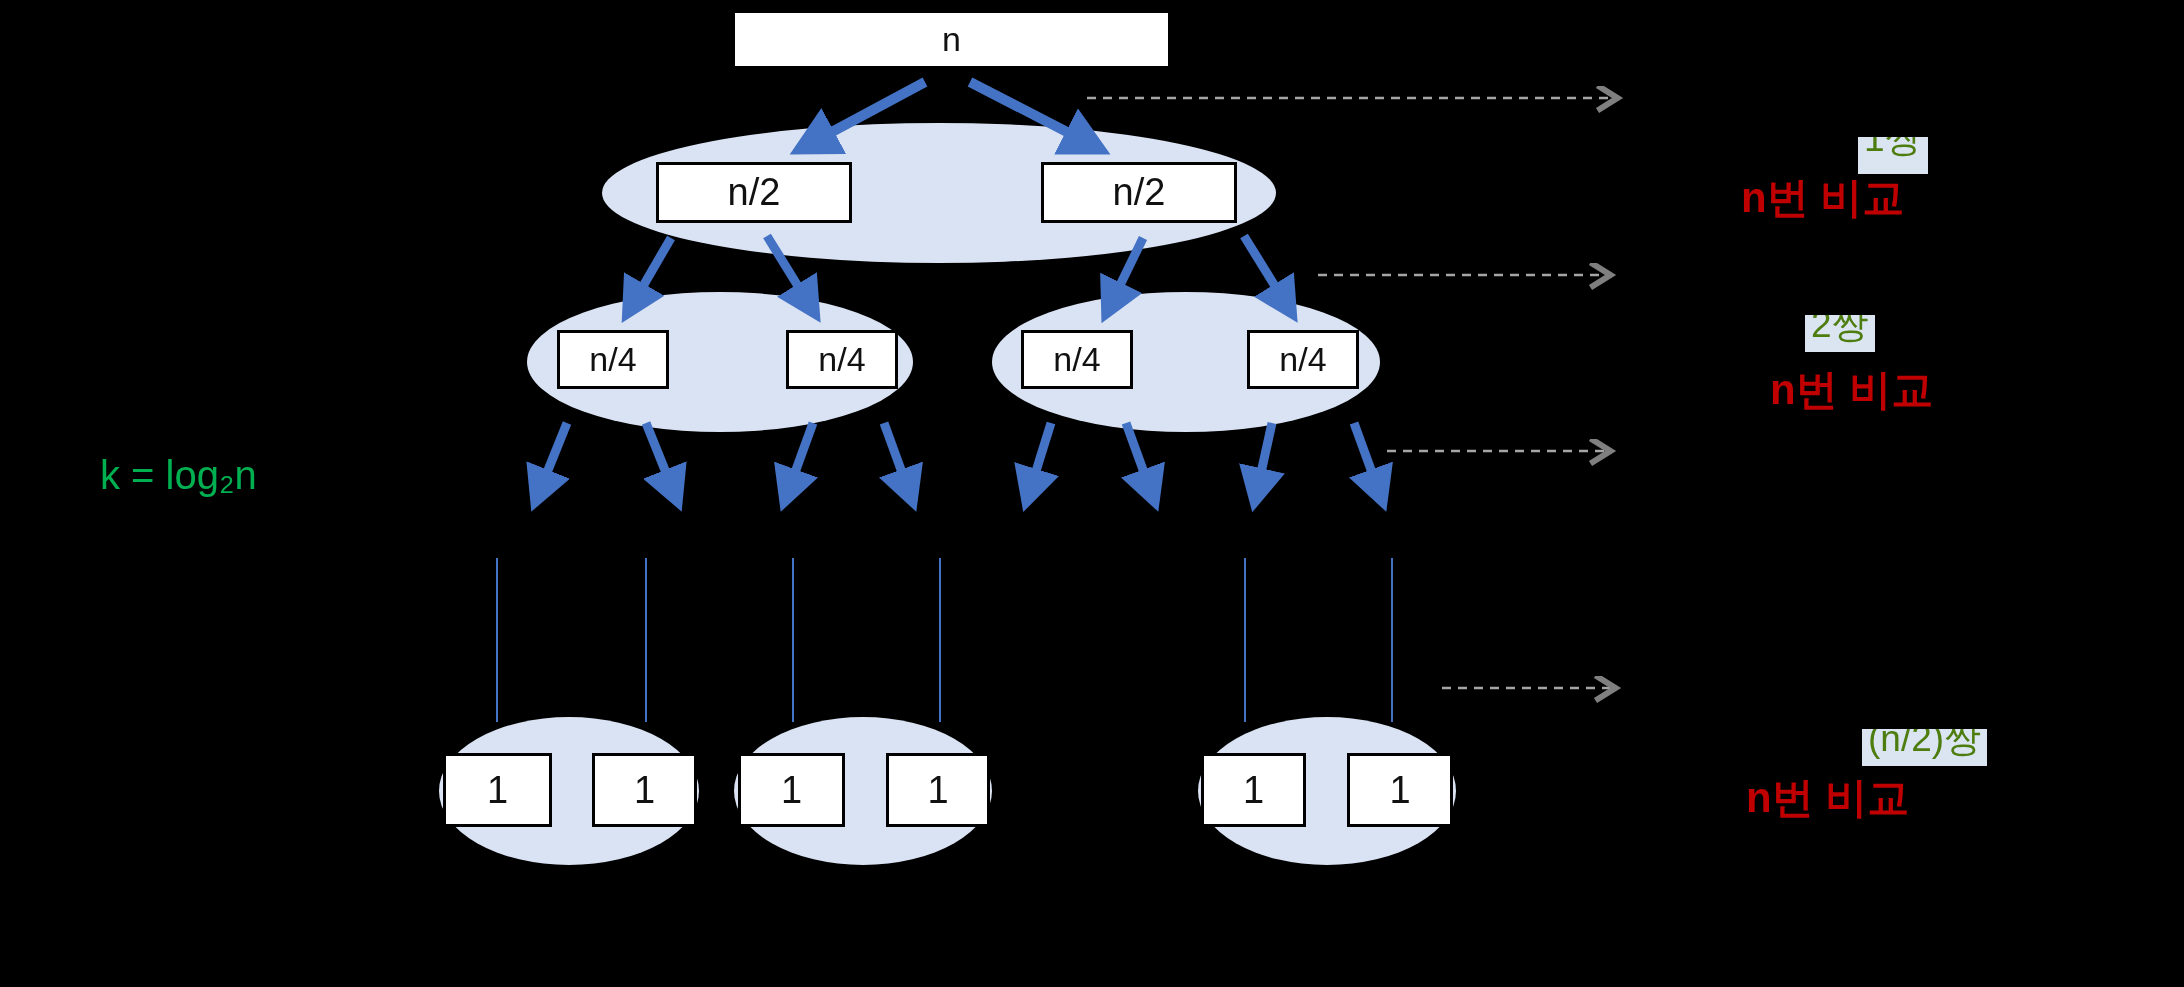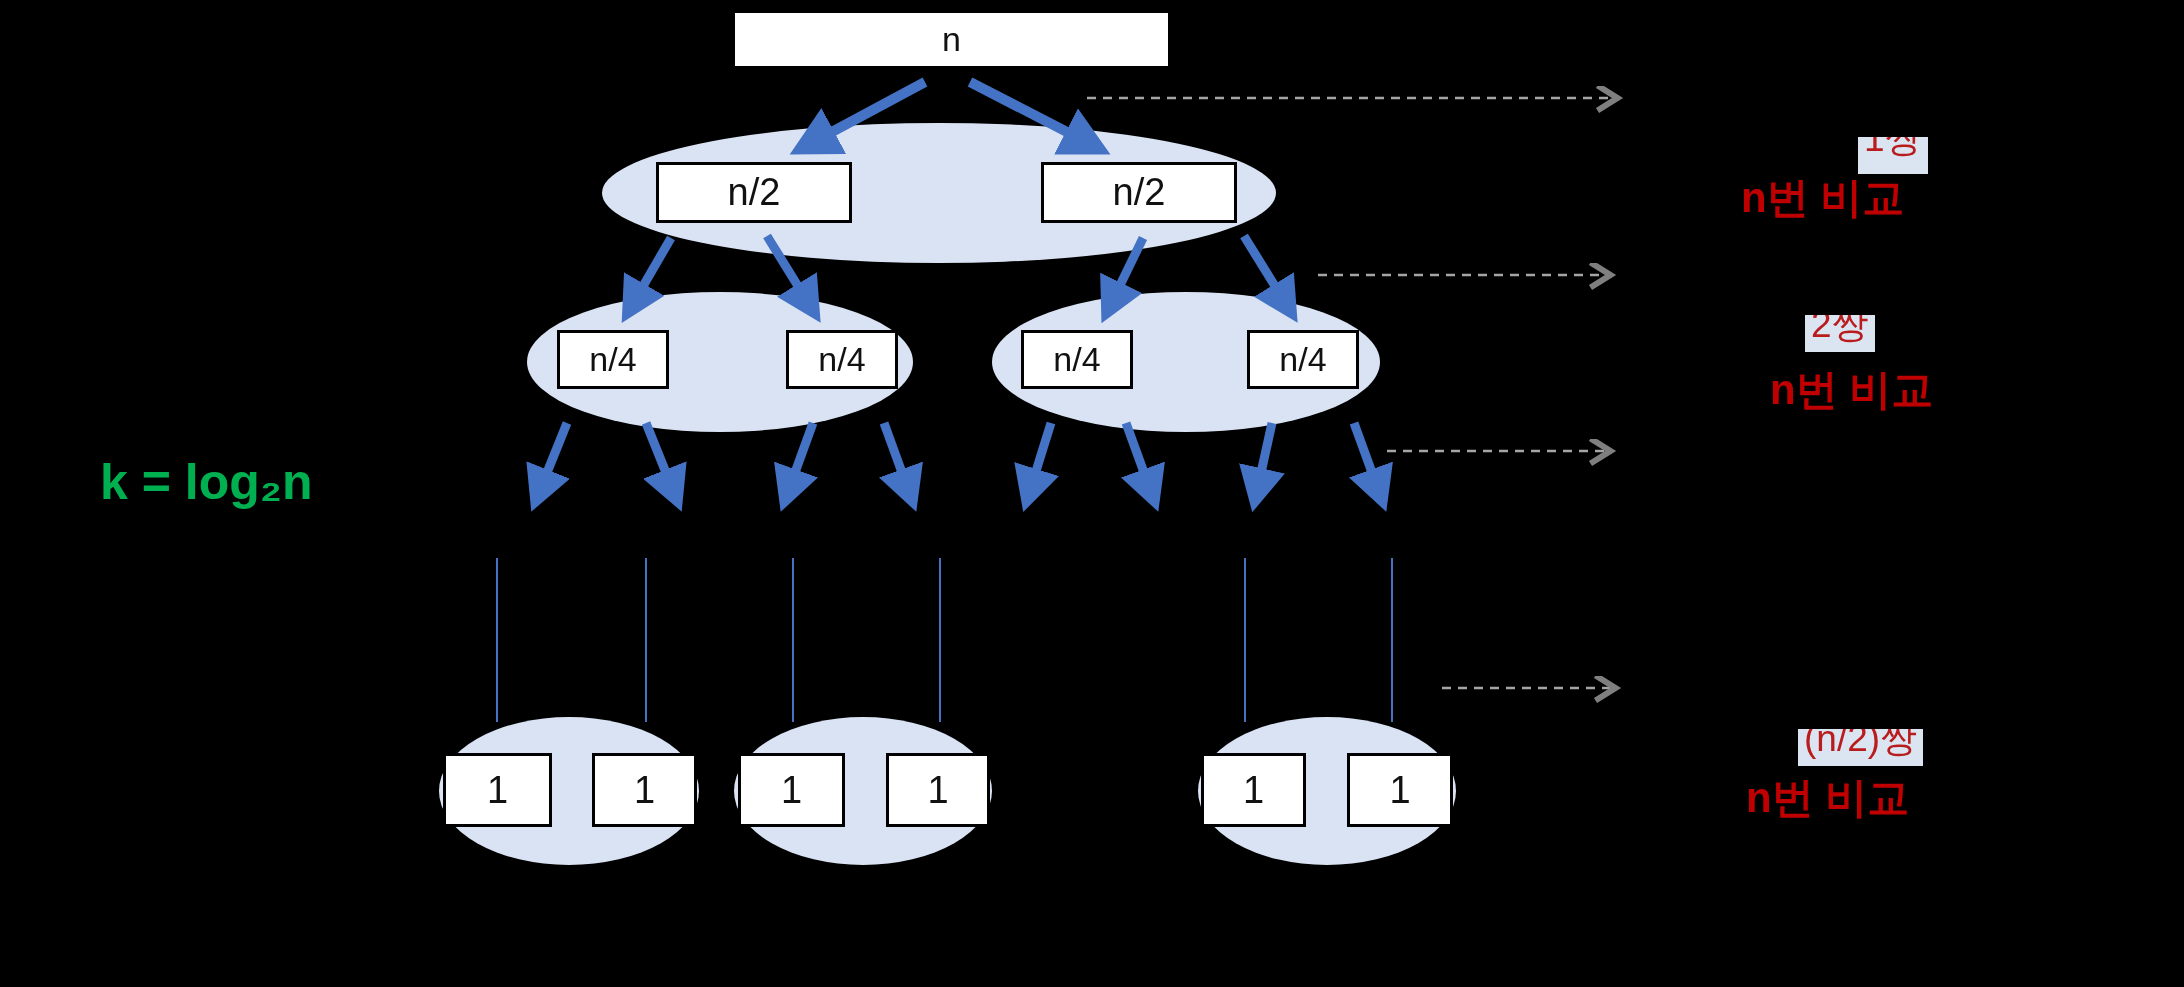--- a/index.html
+++ b/index.html
@@ -22,29 +22,29 @@
   #shapes{position:absolute;left:0;top:0;width:2184px;height:987px;}
   .node{
     position:absolute;background:var(--box-bg);border:3px solid var(--box-border);
     display:flex;align-items:center;justify-content:center;
     color:#111;box-sizing:border-box;font-size:38px;
   }
   .node.small{font-size:34px;}
   .pair{
     position:absolute;background:var(--hl);overflow:hidden;height:37px;padding:0 6px;
   }
-  .pair>span{display:block;font-size:37px;line-height:48px;color:#b91c1c;white-space:nowrap;}
+  .pair>span{display:block;font-size:37px;line-height:48px;color:#4d7c0f;white-space:nowrap;}
   .clip-strong>span{margin-top:-22px;}
   .clip-light>span{margin-top:-14px;}
   .cmp{
     position:absolute;color:var(--red);font-weight:bold;font-size:42px;white-space:nowrap;text-align:right;
   }
   .formula{
     position:absolute;left:100px;top:453px;color:var(--green);
-    font-weight:bold;font-size:50px;white-space:nowrap;
+    font-weight:normal;font-size:40px;white-space:nowrap;
   }
 </style>
 </head>
 <body>
 
 <div id="canvas">
 
   <svg id="shapes" viewBox="0 0 2184 987" xmlns="http://www.w3.org/2000/svg">
     <defs>
       <marker id="ah" markerWidth="5.2" markerHeight="5.2" refX="3.6" refY="2.6" orient="auto">
@@ -124,18 +124,18 @@
   <div class="pair clip-strong" style="left:1858px;top:137px;">
     <span>1쌍</span>
   </div>
   <div class="cmp" style="left:1741px;top:170px;">n번 비교</div>
 
   <div class="pair clip-light" style="left:1805px;top:315px;">
     <span>2쌍</span>
   </div>
   <div class="cmp" style="left:1770px;top:362px;">n번 비교</div>
 
-  <div class="pair clip-light" style="left:1798px;top:729px;">
+  <div class="pair clip-light" style="left:1862px;top:729px;">
     <span>(n/2)쌍</span>
   </div>
   <div class="cmp" style="left:1746px;top:770px;">n번 비교</div>
 
 </div>
 
 </body></html>

